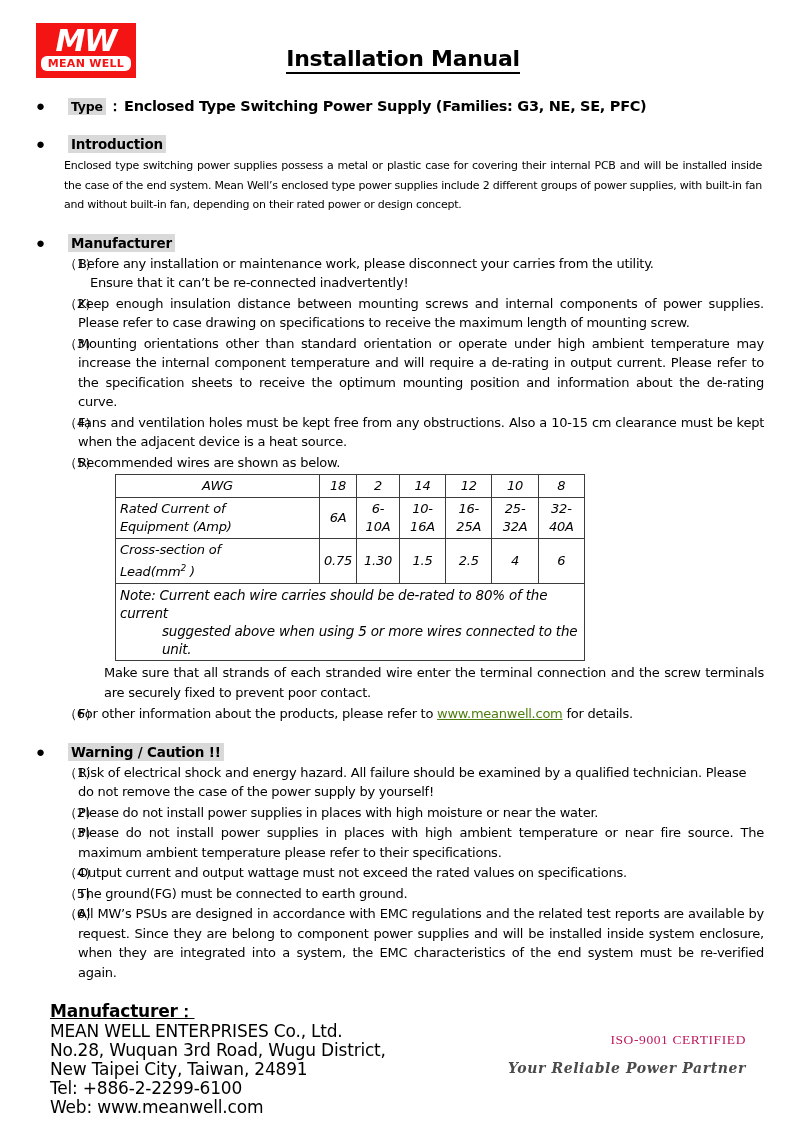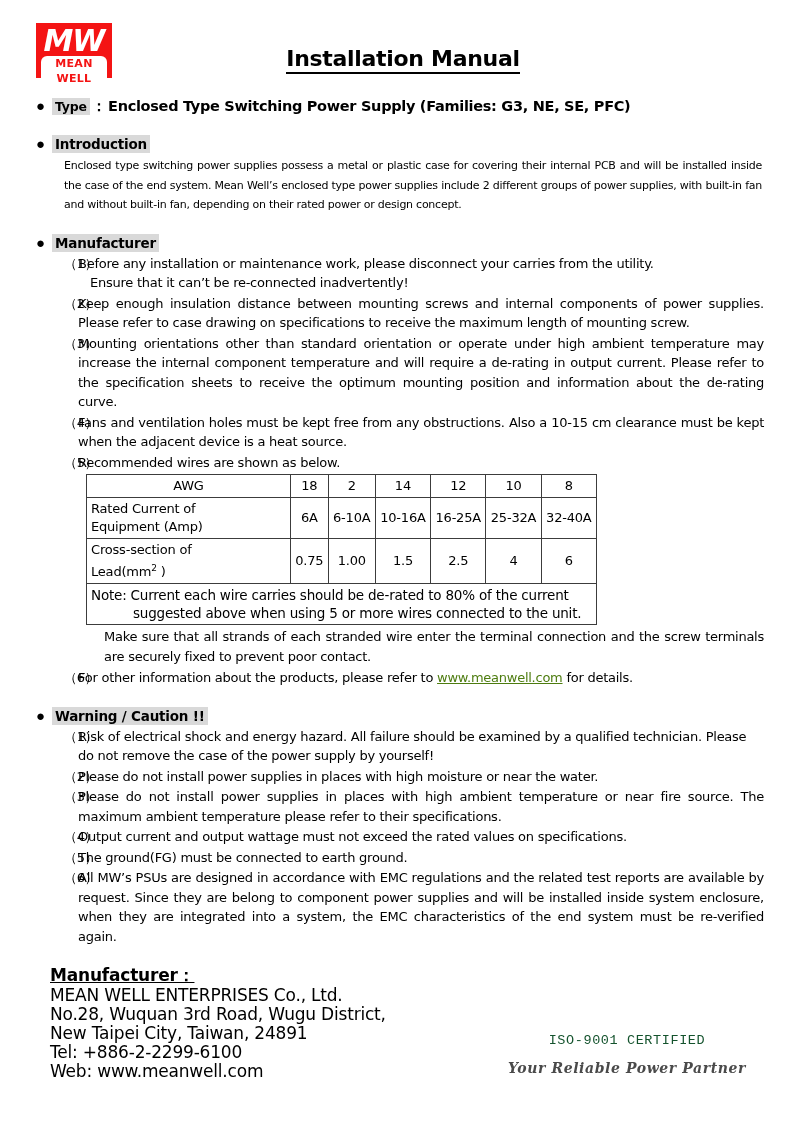--- a/index.html
+++ b/index.html
@@ -23,21 +23,21 @@
 
   
   .header {
     position: relative;
     height: 78px;
   }
   .logo {
     position: absolute;
     left: 36px;
     top: 23px;
-    width: 76px;
+    width: 100px;
     height: 55px;
     background: #F41414;
     box-sizing: border-box;
     padding: 2px;
   }
   .logo-mw {
     height: 31px;
     color: #ffffff;
     font-family: "DejaVu Sans", sans-serif;
     font-weight: bold;
@@ -93,20 +93,21 @@
     line-height: 1;
     color: #000;
   }
   .sec-head {
     font-family: "DejaVu Sans", sans-serif;
     font-weight: bold;
     font-size: 13.5px;
     background: #d9d9d9;
     padding: 1px 3px 1px 3px;
     letter-spacing: -0.2px;
+    margin-left: 16px;
   }
   .type-line .sec-head {
     font-size: 12.5px;
   }
   .type-rest {
     font-family: "DejaVu Sans", sans-serif;
     font-weight: bold;
     font-size: 14.5px;
     letter-spacing: -0.3px;
     margin-left: 2px;
@@ -155,22 +156,23 @@
     display: block;
     padding-left: 12px;
   }
   a.link {
     color: #4d7c0f;
     text-decoration: underline;
   }
 
   
   .table-wrap {
-    margin: 2px 0 0 50px;
-    width: 511px;
+    margin: 2px 0 0 79px;
+    width: 470px;
+    font-style: italic;
   }
   table.wires {
     border-collapse: collapse;
     width: 100%;
     font-family: "DejaVu Sans", sans-serif;
     font-size: 13px;
     letter-spacing: -0.2px;
   }
   table.wires td {
     border: 1px solid #3c3c3c;
@@ -229,24 +231,25 @@
 
   
   .footer {
     position: absolute;
     right: 56px;
     bottom: 58px;
     text-align: center;
     color: #5a5a5a;
   }
   .iso {
-    font-family: Liberation Mono, monospace;
+    font-family: Liberation Serif, serif;
     font-size: 13.5px;
     letter-spacing: 0.6px;
-    color: #14532d;
+    color: #be185d;
+    text-align: right;
   }
   .slogan {
     margin-top: 12px;
     font-family: "DejaVu Serif", serif;
     font-style: italic;
     font-weight: bold;
     font-size: 14px;
     letter-spacing: 0.6px;
     color: #4a4a4a;
   }
@@ -335,21 +338,21 @@
             <td class="val">16-25A</td>
             <td class="val">25-32A</td>
             <td class="val">32-40A</td>
           </tr>
           <tr>
             <td class="lbl">
               <span>Cross-section of</span><br>
               <span>Lead(mm</span><sup>2</sup><span> )</span>
             </td>
             <td class="val">0.75</td>
-            <td class="val">1.00</td>
+            <td class="val">1.30</td>
             <td class="val">1.5</td>
             <td class="val">2.5</td>
             <td class="val">4</td>
             <td class="val">6</td>
           </tr>
           <tr>
             <td class="note" colspan="7">
               <span>Note: Current each wire carries should be de-rated to 80% of the current</span>
               <span class="note-2">suggested above when using 5 or more wires connected to the unit.</span>
             </td>

